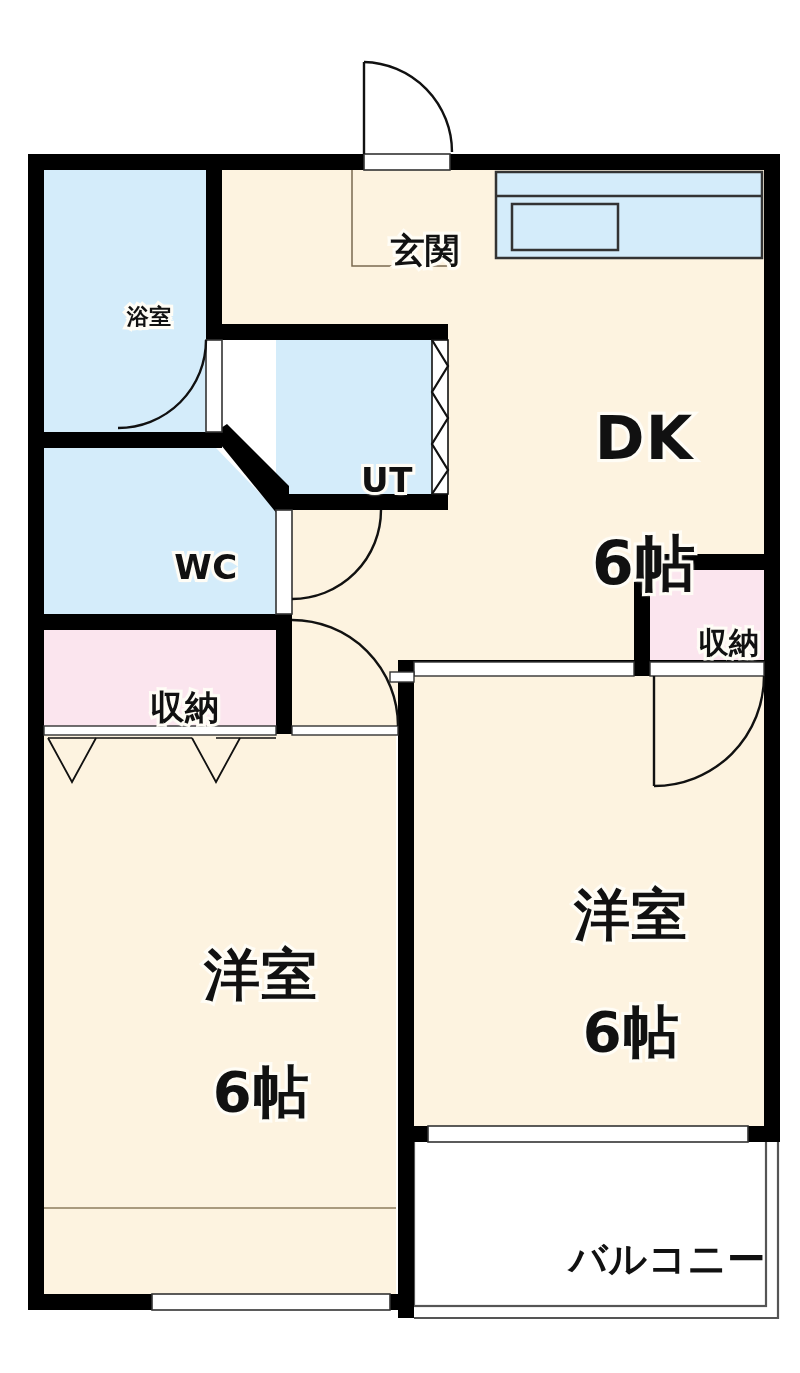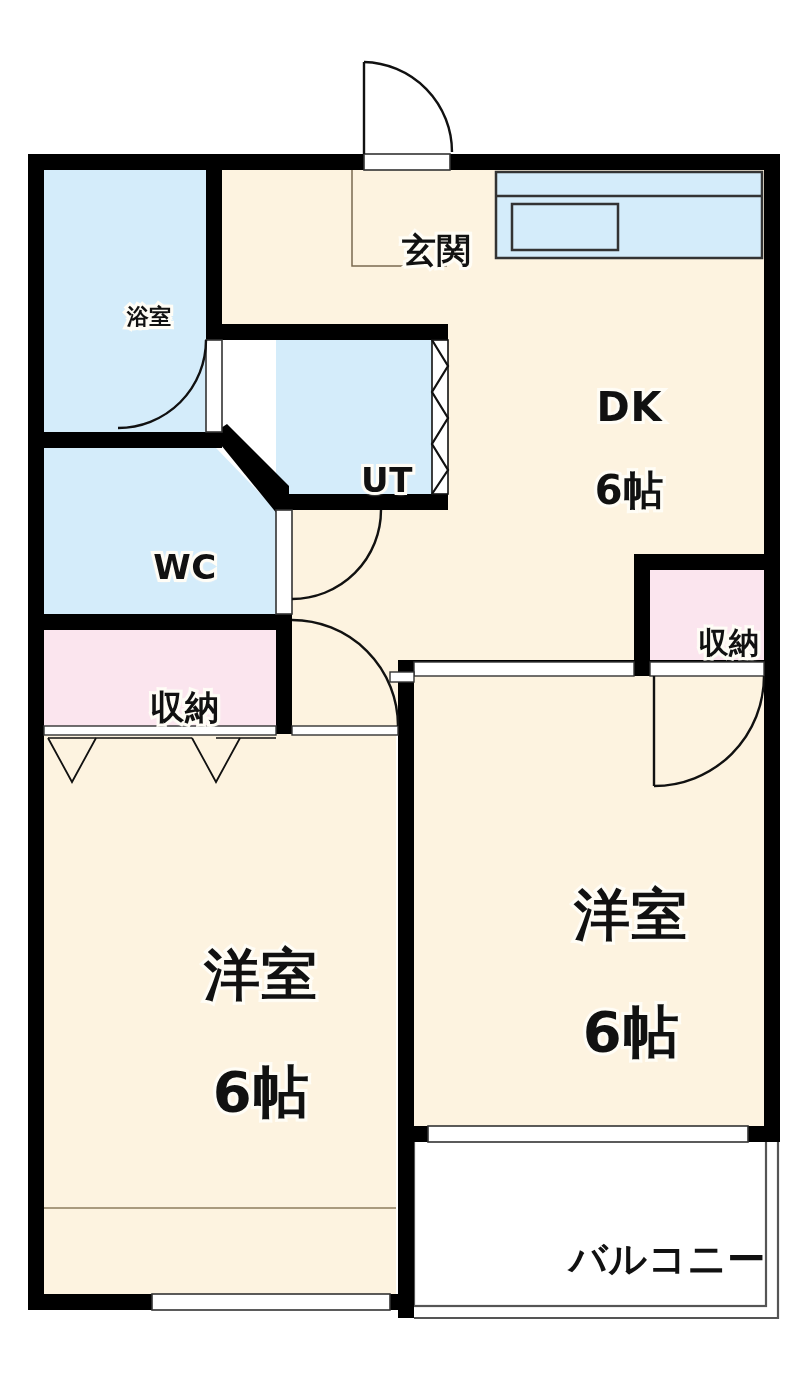--- a/index.html
+++ b/index.html
@@ -195,33 +195,33 @@
     <g stroke="#8d7c5e" stroke-width="1.6" fill="none">
       <line x1="44" y1="1208" x2="396" y2="1208"></line>
     </g>
 
   </svg>
 
   <div class="lbl" style="left:44px; top:283px; width:178px; font-size:22px;">
     <span>浴室</span>
   </div>
 
-  <div class="lbl" style="left:352px; top:198px; width:110px; font-size:34px;">
+  <div class="lbl" style="left:352px; top:198px; width:110px; font-size:34px;font-family:Liberation Serif, serif;">
     <span>玄関</span>
   </div>
 
   <div class="lbl" style="left:276px; top:428px; width:172px; font-size:34px;">
     <span>UT</span>
   </div>
 
-  <div class="lbl" style="left:44px; top:515px; width:232px; font-size:34px;">
+  <div class="lbl" style="left:44px; top:515px; width:232px; font-size:34px;padding-left:21px;">
     <span>WC</span>
   </div>
 
-  <div class="lbl" style="left:470px; top:345px; width:260px; font-size:40px;">
+  <div class="lbl" style="left:470px; top:345px; width:260px; font-size:60px;">
     <span>DK</span><br>
     <span>6帖</span>
   </div>
 
   <div class="lbl" style="left:44px; top:655px; width:232px; font-size:34px;">
     <span>収納</span>
   </div>
 
   <div class="lbl" style="left:650px; top:596px; width:114px; font-size:30px;">
     <span>収納</span>

